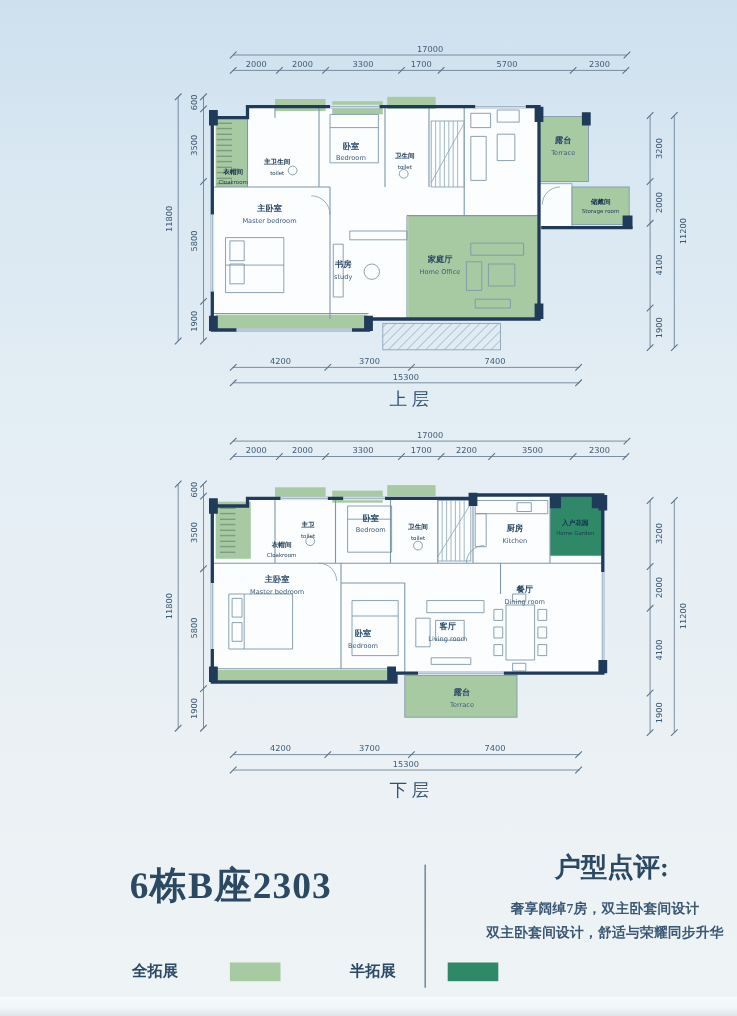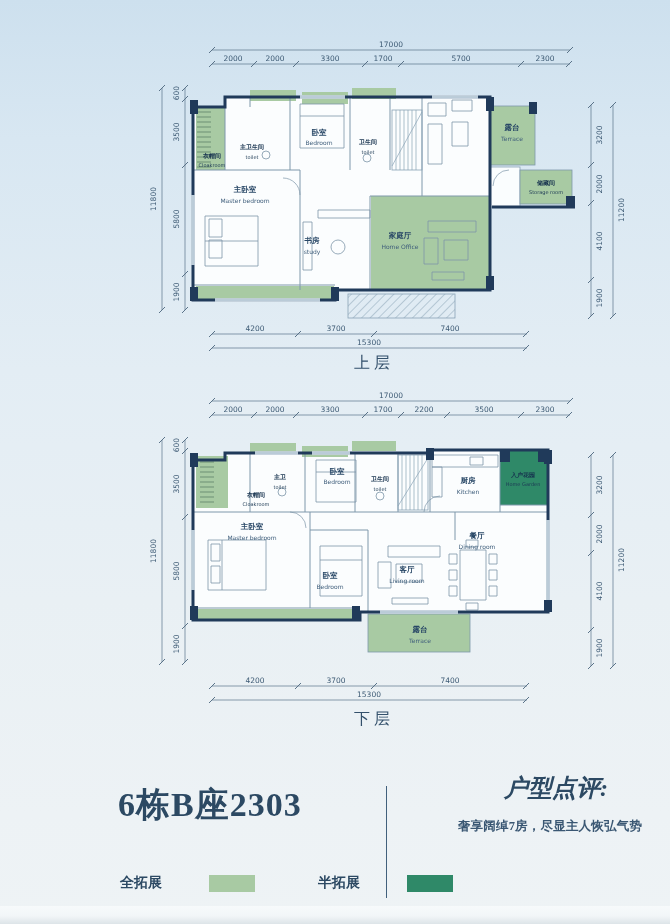--- a/index.html
+++ b/index.html
@@ -24,21 +24,21 @@
   .area-line{position:absolute;left:119px;top:60px;
     font-family:"Liberation Serif",serif;font-size:21px;font-weight:700;color:#2c4963;}
   .area-line sup{font-size:11px;}
   .legend{position:absolute;left:120px;top:106px;display:flex;align-items:center;gap:37px;}
   .legend-label{font-family:"Liberation Serif",serif;font-size:14px;font-weight:700;color:#2c4963;}
   .swatch{width:46px;height:17px;margin:0 26px 0 10px;display:inline-block;}
   .swatch-full{background:#a8caa3;}
   .swatch-half{background:#2f8968;margin-right:0;}
   .divider{position:absolute;left:386px;top:18px;width:1px;height:112px;background:#41607c;}
   .review{position:absolute;left:434px;top:4px;width:232px;}
-  .review-title{margin:0 0 12px 12px;font-family:"Liberation Serif",serif;font-size:24px;font-weight:700;color:#2c4963;font-style:italic;}
+  .review-title{margin:0 0 12px 12px;font-family:"Liberation Serif",serif;font-size:24px;font-weight:700;color:#2c4963;}
   .review-line{margin:0;font-family:"Liberation Serif",serif;font-size:12.5px;line-height:21.5px;
     font-weight:700;color:#3a5773;letter-spacing:0.2px;white-space:nowrap;}
 </style>
 </head>
 <body>
 
 <div class="page">
 
 <svg width="670" height="745" viewBox="0 0 670 745">
   <defs>
@@ -293,19 +293,20 @@
   <h1 class="unit-title">6栋B座2303</h1>
   <div class="legend">
     <span class="legend-label">全拓展</span>
     <span class="swatch swatch-full"></span>
     <span class="legend-label">半拓展</span>
     <span class="swatch swatch-half"></span>
   </div>
   <div class="divider"></div>
   <div class="review">
     <h2 class="review-title">户型点评:</h2>
-    <p class="review-line">奢享阔绰7房，尽显主人恢弘气势</p>
+    <p class="review-line">奢享阔绰7房，双主卧套间设计</p>
+    <p class="review-line">双主卧套间设计，舒适与荣耀同步升华</p>
   </div>
 </div>
 
 <div class="page-bottom-band"></div>
 
 </div>
 
 </body></html>

